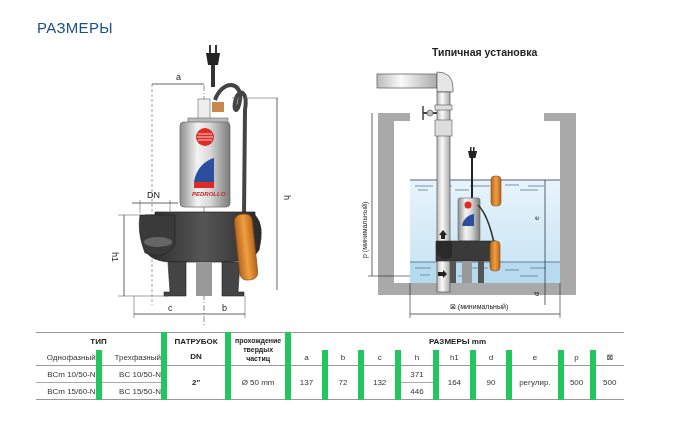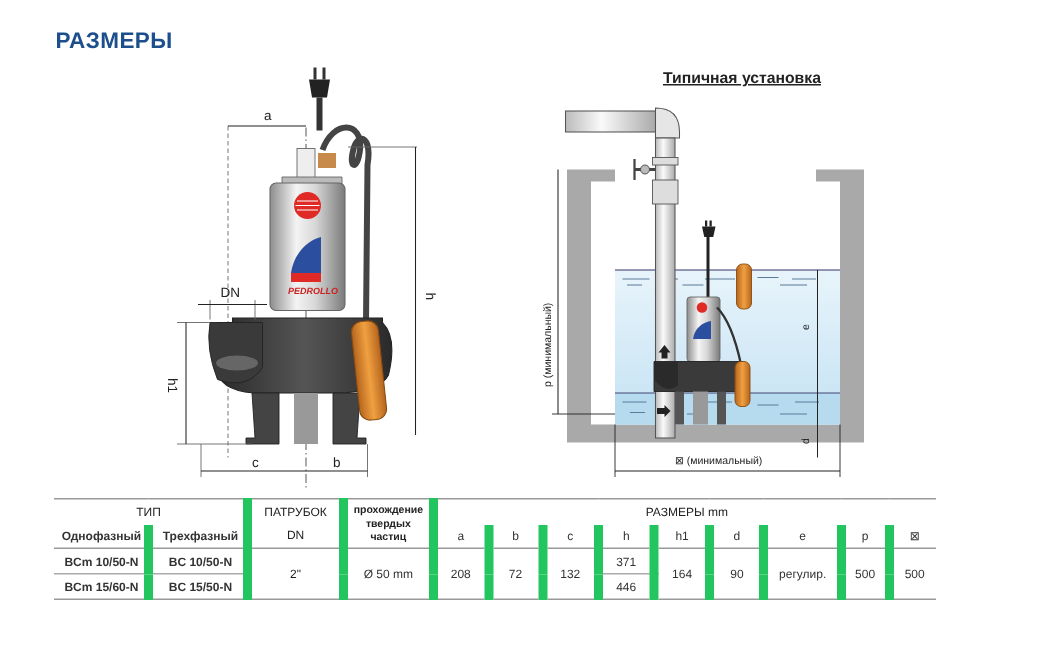--- a/index.html
+++ b/index.html
@@ -1,32 +1,32 @@
 <!DOCTYPE html>
 <html><head>
 <meta charset="utf-8">
 <style>
   html, body { margin:0; padding:0; background:#ffffff; }
   body { width:700px; height:433px; position:relative; overflow:hidden; font-family:"Liberation Sans", sans-serif; color:#333; }
-  .heading { position:absolute; left:37px; top:19px; font-size:15px; font-weight:bold; color:#1d4f8c; letter-spacing:0.3px; }
-  .inst-title { position:absolute; left:442px; top:46px; font-size:10.5px; font-weight:bold; color:#222;text-decoration:underline; }
+  .heading { position:absolute; left:37px; top:19px; font-size:15px; font-weight:normal; color:#1d4f8c; letter-spacing:0.3px; }
+  .inst-title { position:absolute; left:432px; top:46px; font-size:10.5px; font-weight:bold; color:#222; }
   svg.drawing { position:absolute; left:0; top:0; }
   .dimlabel { font-family:"Liberation Sans", sans-serif; font-size:9px; fill:#222; }
   .dimlabel-small { font-family:"Liberation Sans", sans-serif; font-size:7px; fill:#222; }
 
   
   .tbl { position:absolute; left:36px; top:332px; width:588px; border-collapse:collapse; font-size:8px; color:#333; }
   .tbl td { padding:0; text-align:center; vertical-align:middle; }
   .tbl .top { border-top:1.5px solid #999; }
   .tbl .bot { border-bottom:1.5px solid #999; }
   .tbl .mid { border-top:1.5px solid #999; }
   .tbl .vl { border-left:6px solid #22c55e; }
   .tbl .hl { border-top:1px solid #aaa; }
-  .tbl .b { font-weight:normal; color:#222; }
-  .tbl .left { text-align:center; padding-left:3px;font-weight:bold; }
+  .tbl .b { font-weight:bold; color:#222; }
+  .tbl .left { text-align:right; padding-left:3px; }
   .tbl .tiny { font-size:7px; font-weight:bold; line-height:9px; color:#222; }
 </style>
 </head>
 <body>
 
 <div class="heading">РАЗМЕРЫ</div>
 <div class="inst-title">Типичная установка</div>
 
 <svg class="drawing" width="700" height="330" viewBox="0 0 700 330">
   <defs>
@@ -224,21 +224,21 @@
     <td class="vl">d</td>
     <td class="vl">e</td>
     <td class="vl">p</td>
     <td class="vl">⊠</td>
   </tr>
   <tr style="height:17px">
     <td class="left mid">BCm 10/50-N</td>
     <td class="left mid vl">BC 10/50-N</td>
     <td rowspan="2" class="mid vl bot b">2"</td>
     <td rowspan="2" class="mid vl bot">Ø 50 mm</td>
-    <td rowspan="2" class="mid vl bot">208</td>
+    <td rowspan="2" class="mid vl bot">137</td>
     <td rowspan="2" class="mid vl bot">72</td>
     <td rowspan="2" class="mid vl bot">132</td>
     <td class="mid vl">371</td>
     <td rowspan="2" class="mid vl bot">164</td>
     <td rowspan="2" class="mid vl bot">90</td>
     <td rowspan="2" class="mid vl bot">регулир.</td>
     <td rowspan="2" class="mid vl bot">500</td>
     <td rowspan="2" class="mid vl bot">500</td>
   </tr>
   <tr style="height:17px">

